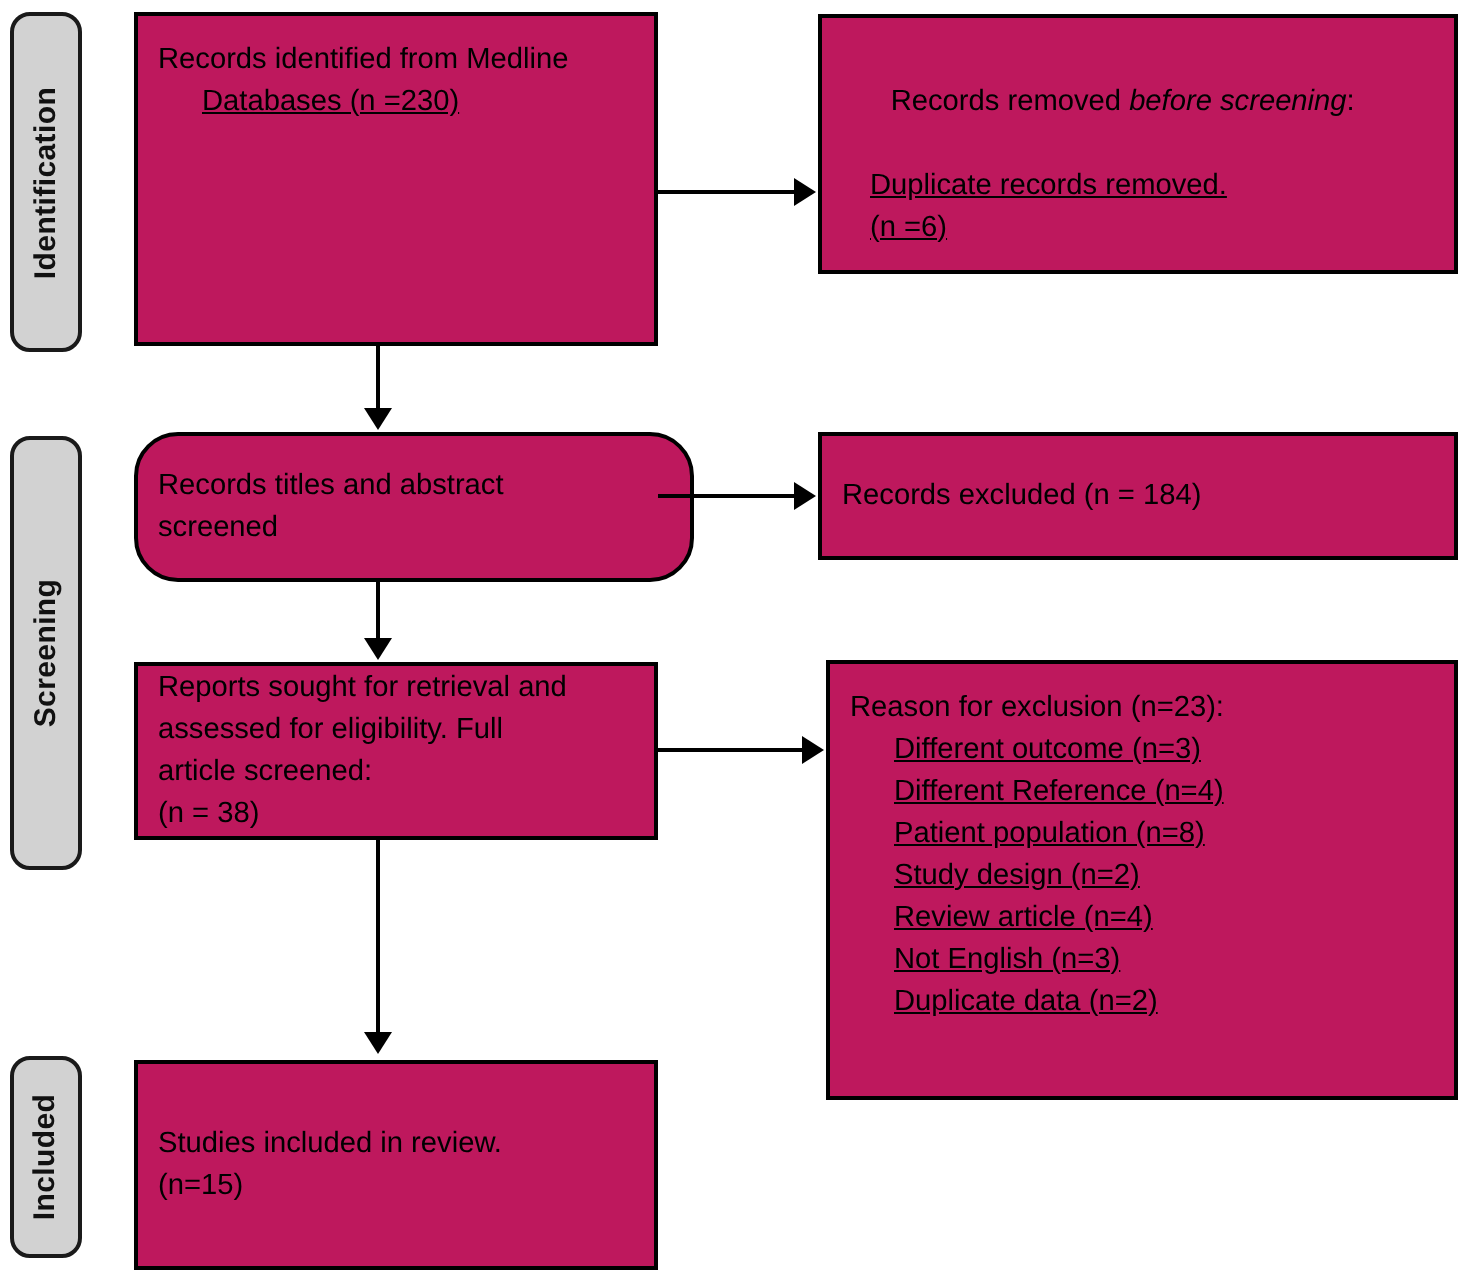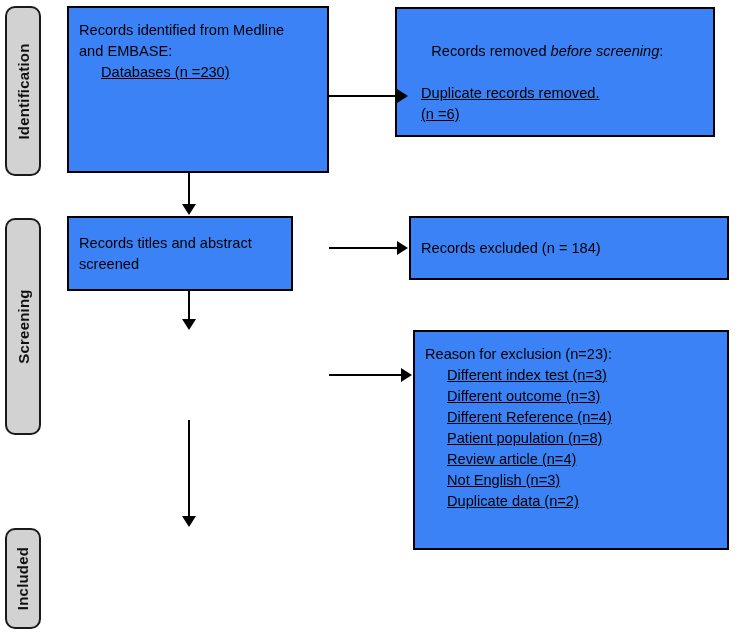--- a/index.html
+++ b/index.html
@@ -37,21 +37,21 @@
     white-space: nowrap;
     font-size: 15px;
     font-weight: bold;
     letter-spacing: 0.2px;
     color: #111111;
   }
 
   
   .flow-box {
     position: absolute;
-    background: #3b82f6;
+    background: #be185d;
     border: 2px solid #000000;
     box-sizing: border-box;
     display: flex;
     flex-direction: column;
     justify-content: center;
     padding: 4px 10px;
   }
   .flow-box.top-aligned {
     justify-content: flex-start;
     padding-top: 12px;
@@ -112,53 +112,62 @@
   <div class="phase-tab" style="left:5px; top:218px; width:36px; height:217px;">
     <span class="phase-label">Screening</span>
   </div>
 
   <div class="phase-tab" style="left:5px; top:528px; width:36px; height:101px;">
     <span class="phase-label">Included</span>
   </div>
 
   <div class="flow-box top-aligned" style="left:67px; top:6px; width:262px; height:167px;">
     <div class="line">Records identified from Medline</div>
-    <div class="line">and EMBASE:</div>
     <div class="line indent">Databases (n =230)</div>
   </div>
 
-  <div class="flow-box" style="left:395px; top:7px; width:320px; height:130px;">
+  <div class="flow-box" style="left:409px; top:7px; width:320px; height:130px;">
     <div class="line">
       <span>Records removed </span><span class="ital">before screening</span><span>:</span>
     </div>
     <div class="line indent-sm">Duplicate records removed.</div>
     <div class="line indent-sm">(n =6)</div>
   </div>
 
-  <div class="flow-box" style="left:67px; top:216px; width:226px; height:75px;">
+  <div class="flow-box" style="left:67px; top:216px; width:280px; height:75px;border-radius:22px;">
     <div class="line">Records titles and abstract</div>
     <div class="line">screened</div>
   </div>
 
   <div class="flow-box" style="left:409px; top:216px; width:320px; height:64px;">
     <div class="line">Records excluded (n = 184)</div>
   </div>
 
+  <div class="flow-box" style="left:67px; top:331px; width:262px; height:89px;">
+    <div class="line">Reports sought for retrieval and</div>
+    <div class="line">assessed for eligibility. Full</div>
+    <div class="line">article screened:</div>
+    <div class="line">(n = 38)</div>
+  </div>
 
   <div class="flow-box top-aligned" style="left:413px; top:330px; width:316px; height:220px;">
     <div class="line">Reason for exclusion (n=23):</div>
-    <div class="line indent">Different index test (n=3)</div>
     <div class="line indent">Different outcome (n=3)</div>
     <div class="line indent">Different Reference (n=4)</div>
     <div class="line indent">Patient population (n=8)</div>
+    <div class="line indent">Study design (n=2)</div>
     <div class="line indent">Review article (n=4)</div>
     <div class="line indent">Not English (n=3)</div>
     <div class="line indent">Duplicate data (n=2)</div>
   </div>
 
+  <div class="flow-box" style="left:67px; top:530px; width:262px; height:105px;">
+    <div class="line">Studies included in review.</div>
+    <div class="line">(n=15)</div>
+  </div>
 
   <div class="h-line" style="left:329px; top:95px; width:68px;"></div>
   <div class="arrow-right" style="left:397px; top:89px;"></div>
 
   <div class="v-line" style="left:188px; top:173px; width:2px; height:33px;"></div>
   <div class="arrow-down" style="left:182px; top:204px;"></div>
 
   <div class="h-line" style="left:329px; top:247px; width:68px;"></div>
   <div class="arrow-right" style="left:397px; top:241px;"></div>
 

